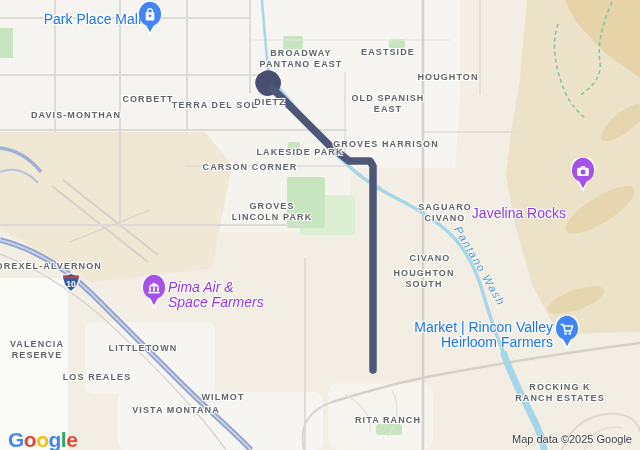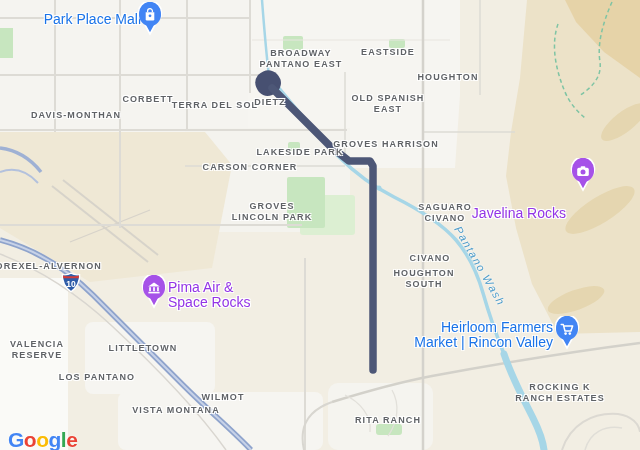--- a/index.html
+++ b/index.html
@@ -174,21 +174,21 @@
       <span>SOUTH</span>
     </div>
   <div class="alabel" style="left:37px;top:349px">
       <span>VALENCIA</span>
       <span>RESERVE</span>
     </div>
   <div class="alabel" style="left:143px;top:348px">
       <span>LITTLETOWN</span>
     </div>
   <div class="alabel" style="left:97px;top:377px">
-      <span>LOS PANTANO</span>
+      <span>LOS REALES</span>
     </div>
   <div class="alabel" style="left:223px;top:397px">
       <span>WILMOT</span>
     </div>
   <div class="alabel" style="left:176px;top:410px">
       <span>VISTA MONTANA</span>
     </div>
   <div class="alabel" style="left:388px;top:420px">
       <span>RITA RANCH</span>
     </div>
@@ -198,27 +198,27 @@
     </div>
 
   <div class="waterlabel" style="left:480px;top:266px">Pantano Wash</div>
 
   <div class="poi r" style="left: 141px; top: 19px; color: rgb(26, 115, 232);">
       <span>Park Place Mall</span>
     </div>
   <div class="poi r" style="left: 566px; top: 175px; color: rgb(147, 52, 230); margin-top: 38px;">
       <span>Javelina Rocks</span>
     </div>
-  <div class="poi l" style="left: 168px; top: 294px; color: rgb(147, 52, 230);">
+  <div class="poi l" style="left: 168px; top: 294px; color: rgb(147, 52, 230); font-style: italic;">
       <span>Pima Air &amp;</span>
-      <span>Space Rocks</span>
+      <span>Space Farmers</span>
     </div>
   <div class="poi r" style="left: 553px; top: 334px; color: rgb(26, 115, 232);">
+      <span>Market | Rincon Valley</span>
       <span>Heirloom Farmers</span>
-      <span>Market | Rincon Valley</span>
     </div>
 
   <div class="pin" style="left:150px;top:16px">
     <svg width="26" height="34" viewBox="0 0 26 34">
       <path d="M13,32 L6.5,20 A11.5,11.5 0 1 1 19.5,20 Z" fill="#4285f4" stroke="#fff" stroke-width="1.6"></path>
       <circle cx="13" cy="13" r="11" fill="#4285f4"></circle>
       <g>
         <path d="M8.7,10.2 h8.6 v7.1 a1.3,1.3 0 0 1 -1.3,1.3 h-6 a1.3,1.3 0 0 1 -1.3,-1.3 Z" fill="#fff"></path>
         <path d="M10.6,10.2 v-1.1 a2.4,2.4 0 0 1 4.8,0 v1.1" fill="none" stroke="#fff" stroke-width="1.3"></path>
         <circle cx="13" cy="13.8" r="1.4" fill="#4285f4"></circle>
@@ -265,14 +265,15 @@
     <svg width="20" height="22" viewBox="0 0 20 22">
       <path d="M10,1.2 C12.4,2.6 15.4,3.1 18.6,2.7 C18.9,8.4 16.8,14.6 10,19.8 C3.2,14.6 1.1,8.4 1.4,2.7 C4.6,3.1 7.6,2.6 10,1.2 Z" fill="#2f5da8" stroke="#fff" stroke-width="1.4"></path>
       <path d="M2,3.4 C7.5,4.6 12.5,4.6 18,3.4 L17.8,6.2 L2.2,6.2 Z" fill="#ce3c3c"></path>
       <text x="10" y="14.5" text-anchor="middle" font-size="8.5" font-weight="bold" font-family="Liberation Sans, sans-serif" fill="#fff">10</text>
     </svg>
   </div>
 
   <div class="glogo">
     <span style="color: rgb(66, 133, 244);">G</span><span style="color: rgb(234, 67, 53);">o</span><span style="color: rgb(251, 188, 5);">o</span><span style="color: rgb(66, 133, 244);">g</span><span style="color: rgb(52, 168, 83);">l</span><span style="color: rgb(234, 67, 53);">e</span>
   </div>
+  <div class="attrib">Map data ©2025 Google</div>
 
 </div>
 
 </body></html>

